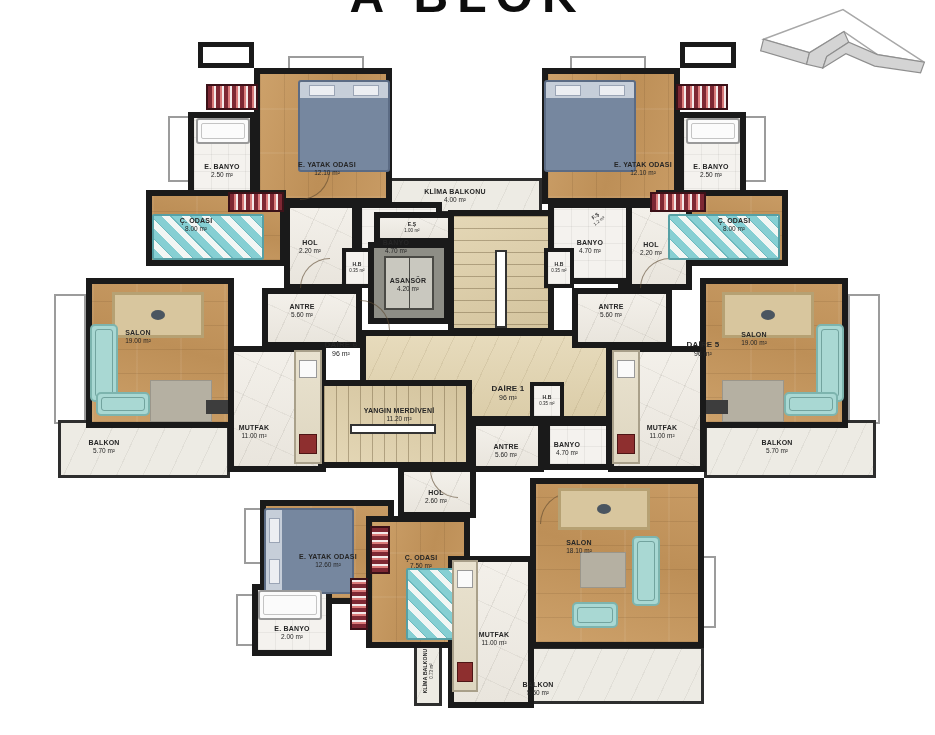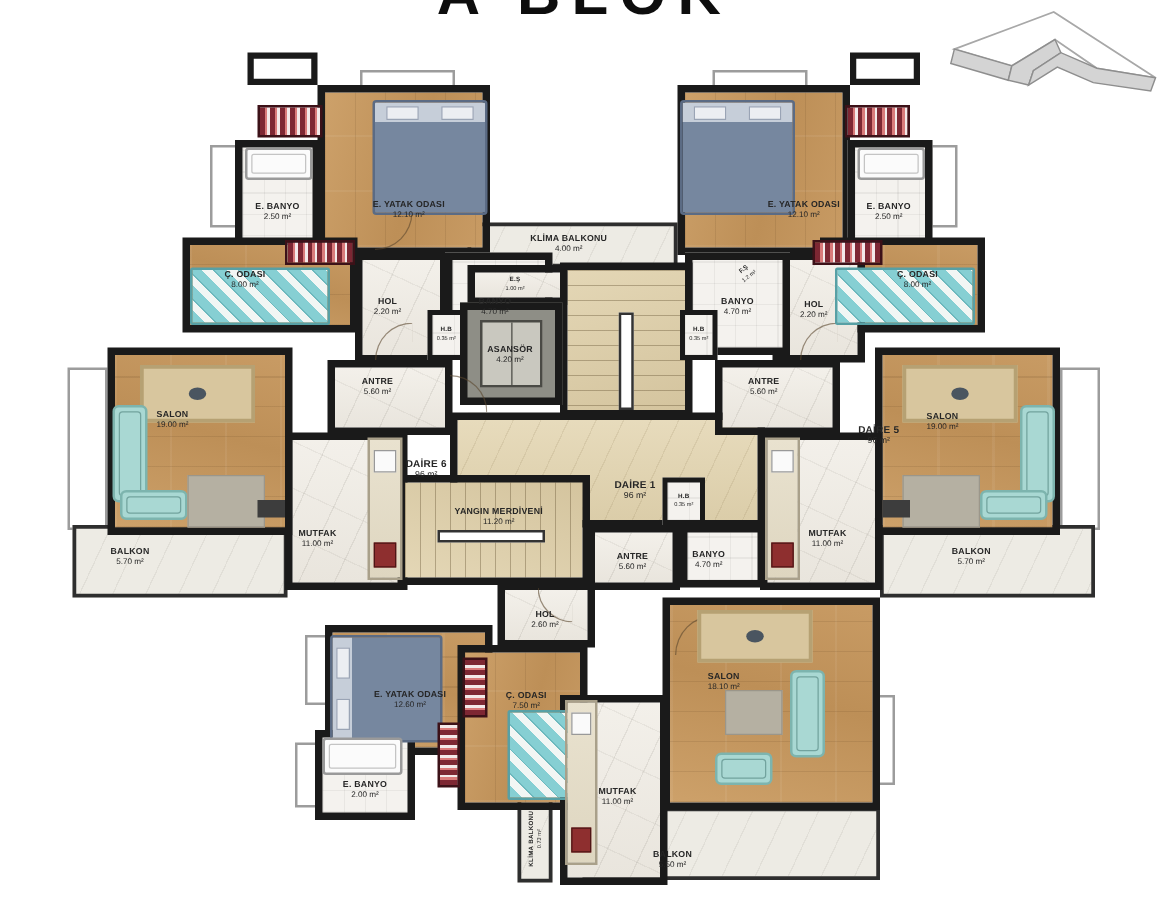--- a/index.html
+++ b/index.html
@@ -205,21 +205,21 @@
         <div class="s">19.00 m²</div>
       </div>
       <div class="lbl" style="left: 254px; top: 431px;">
         <div class="t">MUTFAK</div>
         <div class="s">11.00 m²</div>
       </div>
       <div class="lbl" style="left: 104px; top: 446px;">
         <div class="t">BALKON</div>
         <div class="s">5.70 m²</div>
       </div>
-      <div class="lbl daire" style="left: 341px; top: 349px; margin-top: 27px;">
+      <div class="lbl daire" style="left: 341px; top: 349px;">
         <div class="t">DAİRE 6</div>
         <div class="s">96 m²</div>
       </div>
       <div class="lbl" style="left: 455px; top: 195px;">
         <div class="t">KLİMA BALKONU</div>
         <div class="s">4.00 m²</div>
       </div>
       <div class="lbl tiny" style="left: 412px; top: 227px;">
         <div class="t">E.Ş</div>
         <div class="s">1.00 m²</div>

